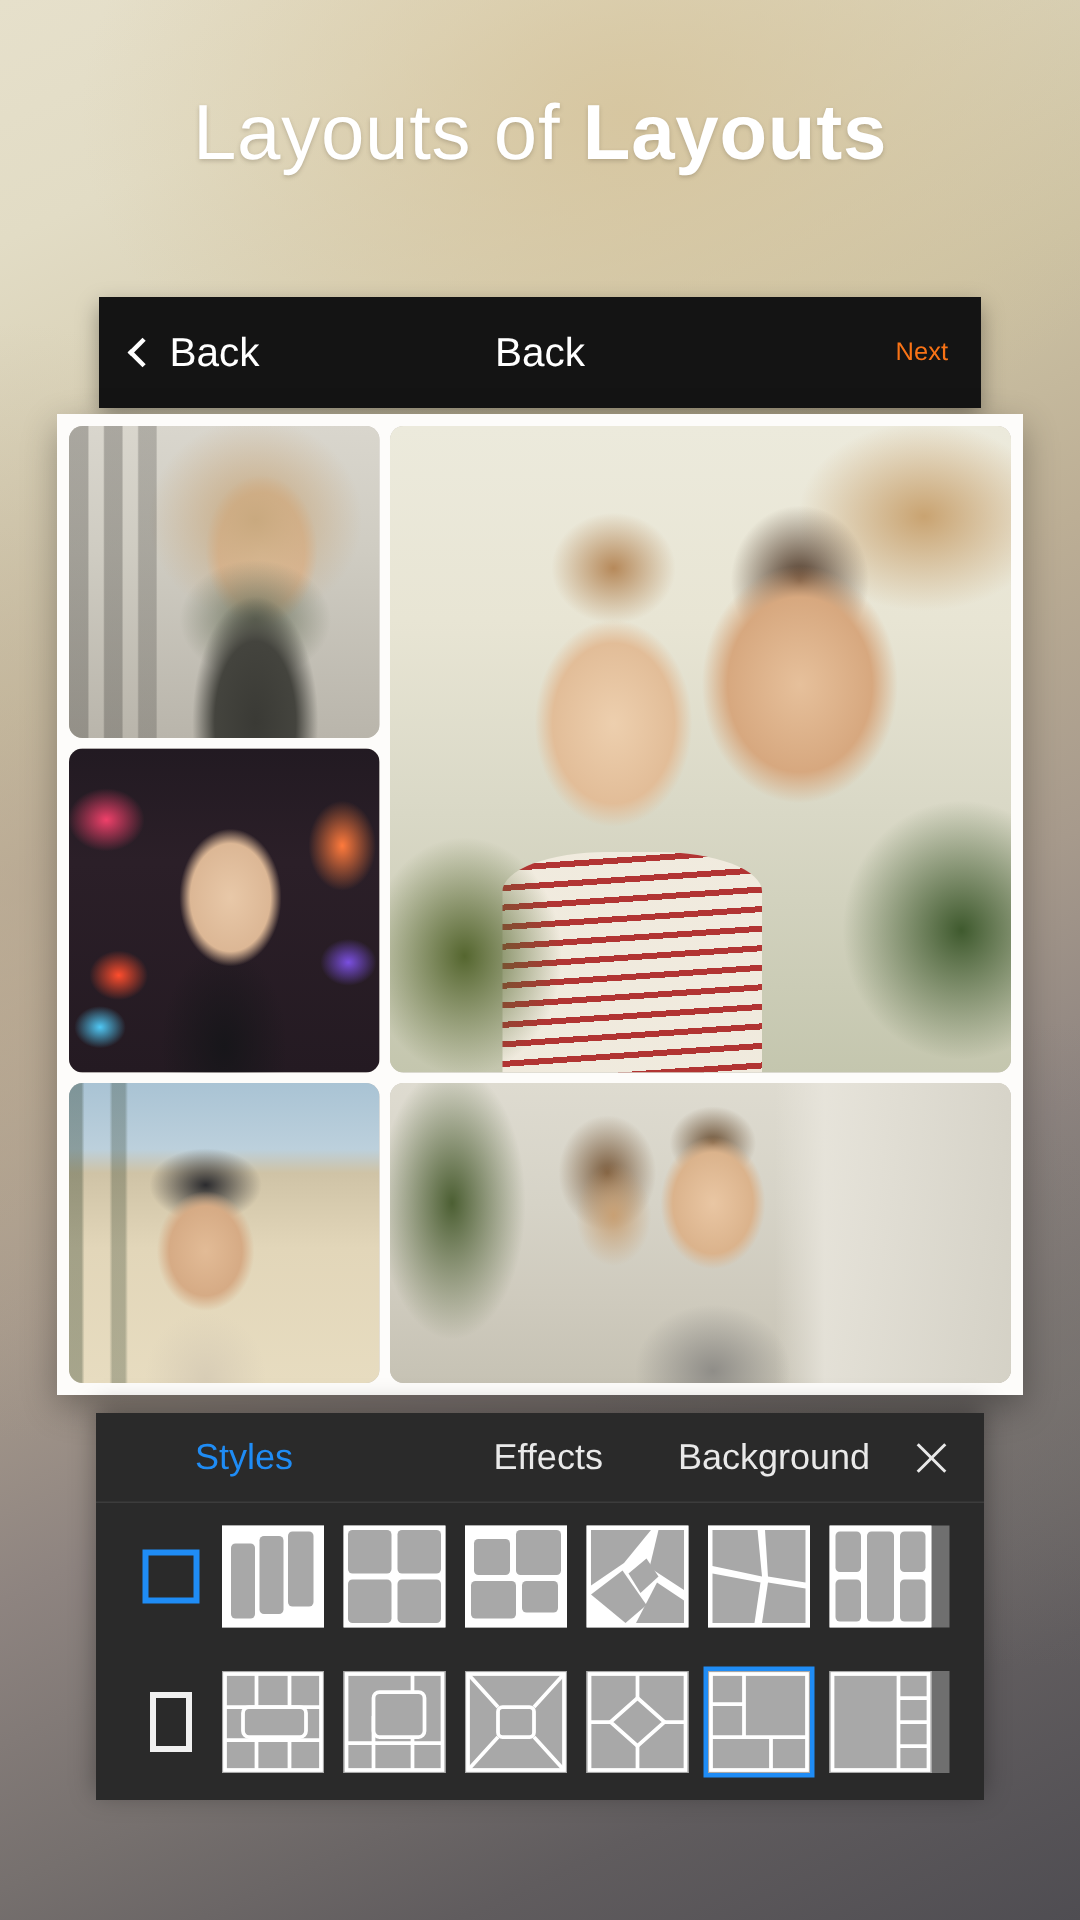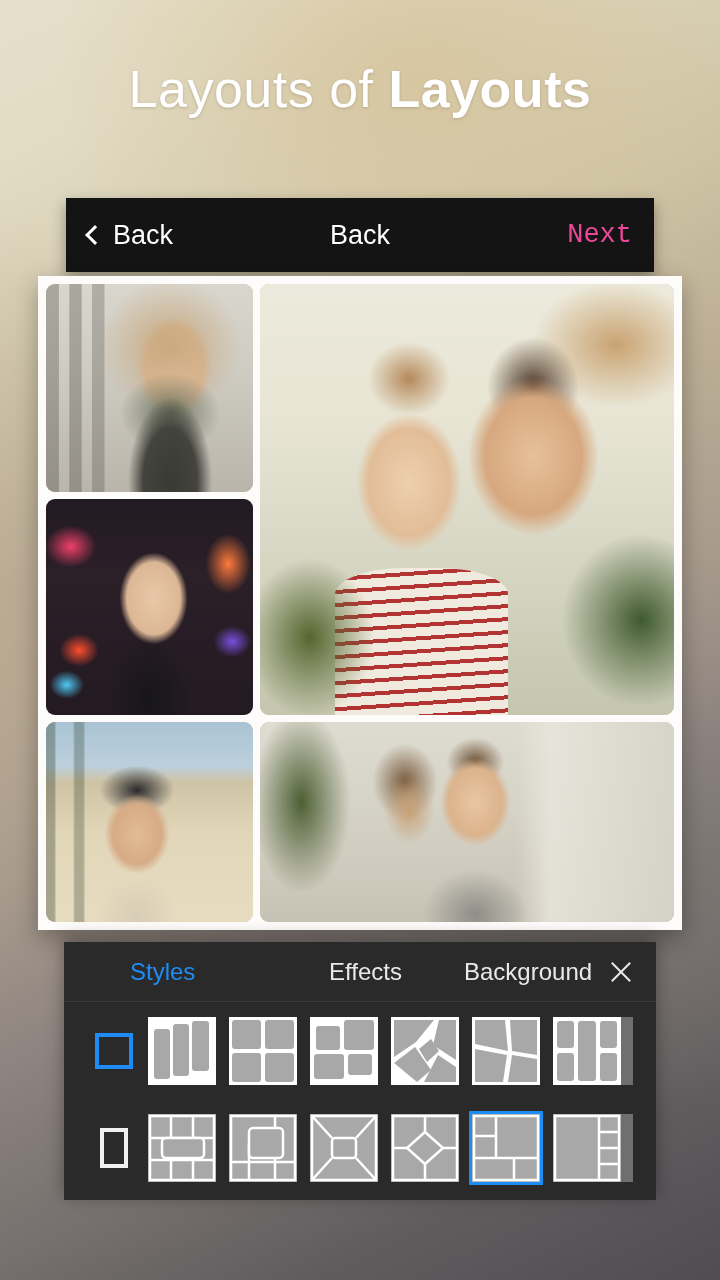--- a/index.html
+++ b/index.html
@@ -82,21 +82,21 @@
     margin-right: 2px;
   }
   .nav-title {
     position: absolute;
     left: 0; width: 588px;
     text-align: center;
     color: #ffffff;
     font-size: 27px;
     pointer-events: none;
   }
-  .nav-next { color: #ec4899; font-size: 27px; z-index: 2; font-family: Liberation Mono, monospace; }
+  .nav-next { color: #f97316; font-size: 17px; z-index: 2; }
 
   
   .collage {
     position: absolute;
     left: 0; top: 78px;
     width: 644px; height: 654px;
     background: #fdfcfa;
     padding: 8px;
     display: flex;
     gap: 7px;
@@ -226,21 +226,21 @@
     position: relative;
   }
   .tab {
     color: #e9e9e9;
     font-size: 24px;
     position: absolute;
   }
   .tab.active { color: #1f8cf5; }
   .tab-styles { left: 66px; }
   .tab-effects { left: 243px; margin-left: 22px; }
-  .tab-background { left: 400px; }
+  .tab-background { left: 388px; }
   .close-x {
     position: absolute; right: 22px; top: 50%;
     transform: translateY(-50%);
     width: 26px; height: 26px;
   }
   .close-x::before, .close-x::after {
     content: ""; position: absolute;
     left: 0; top: 12px; width: 26px; height: 2px;
     background: #e9e9e9;
   }

